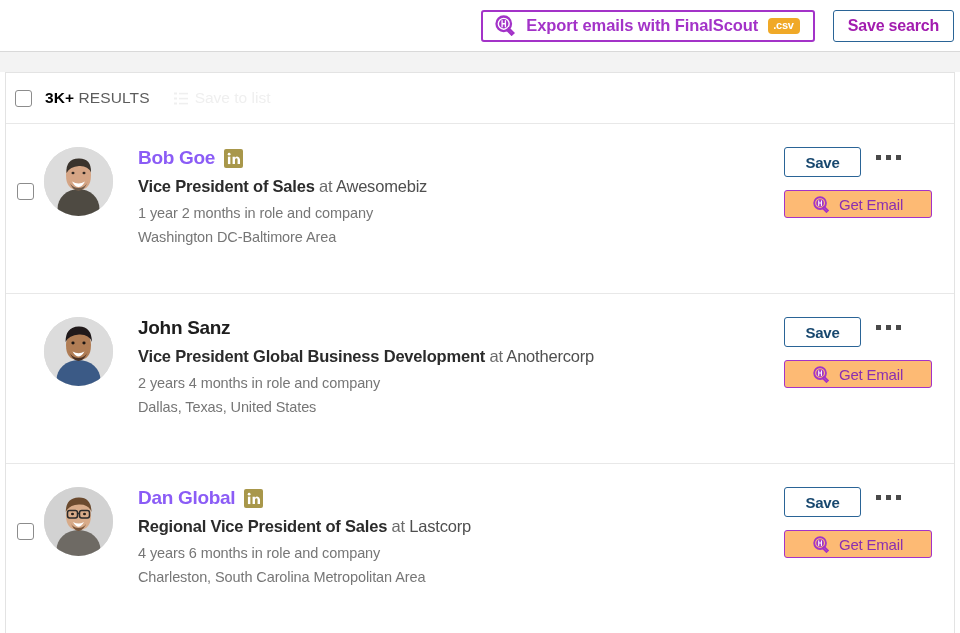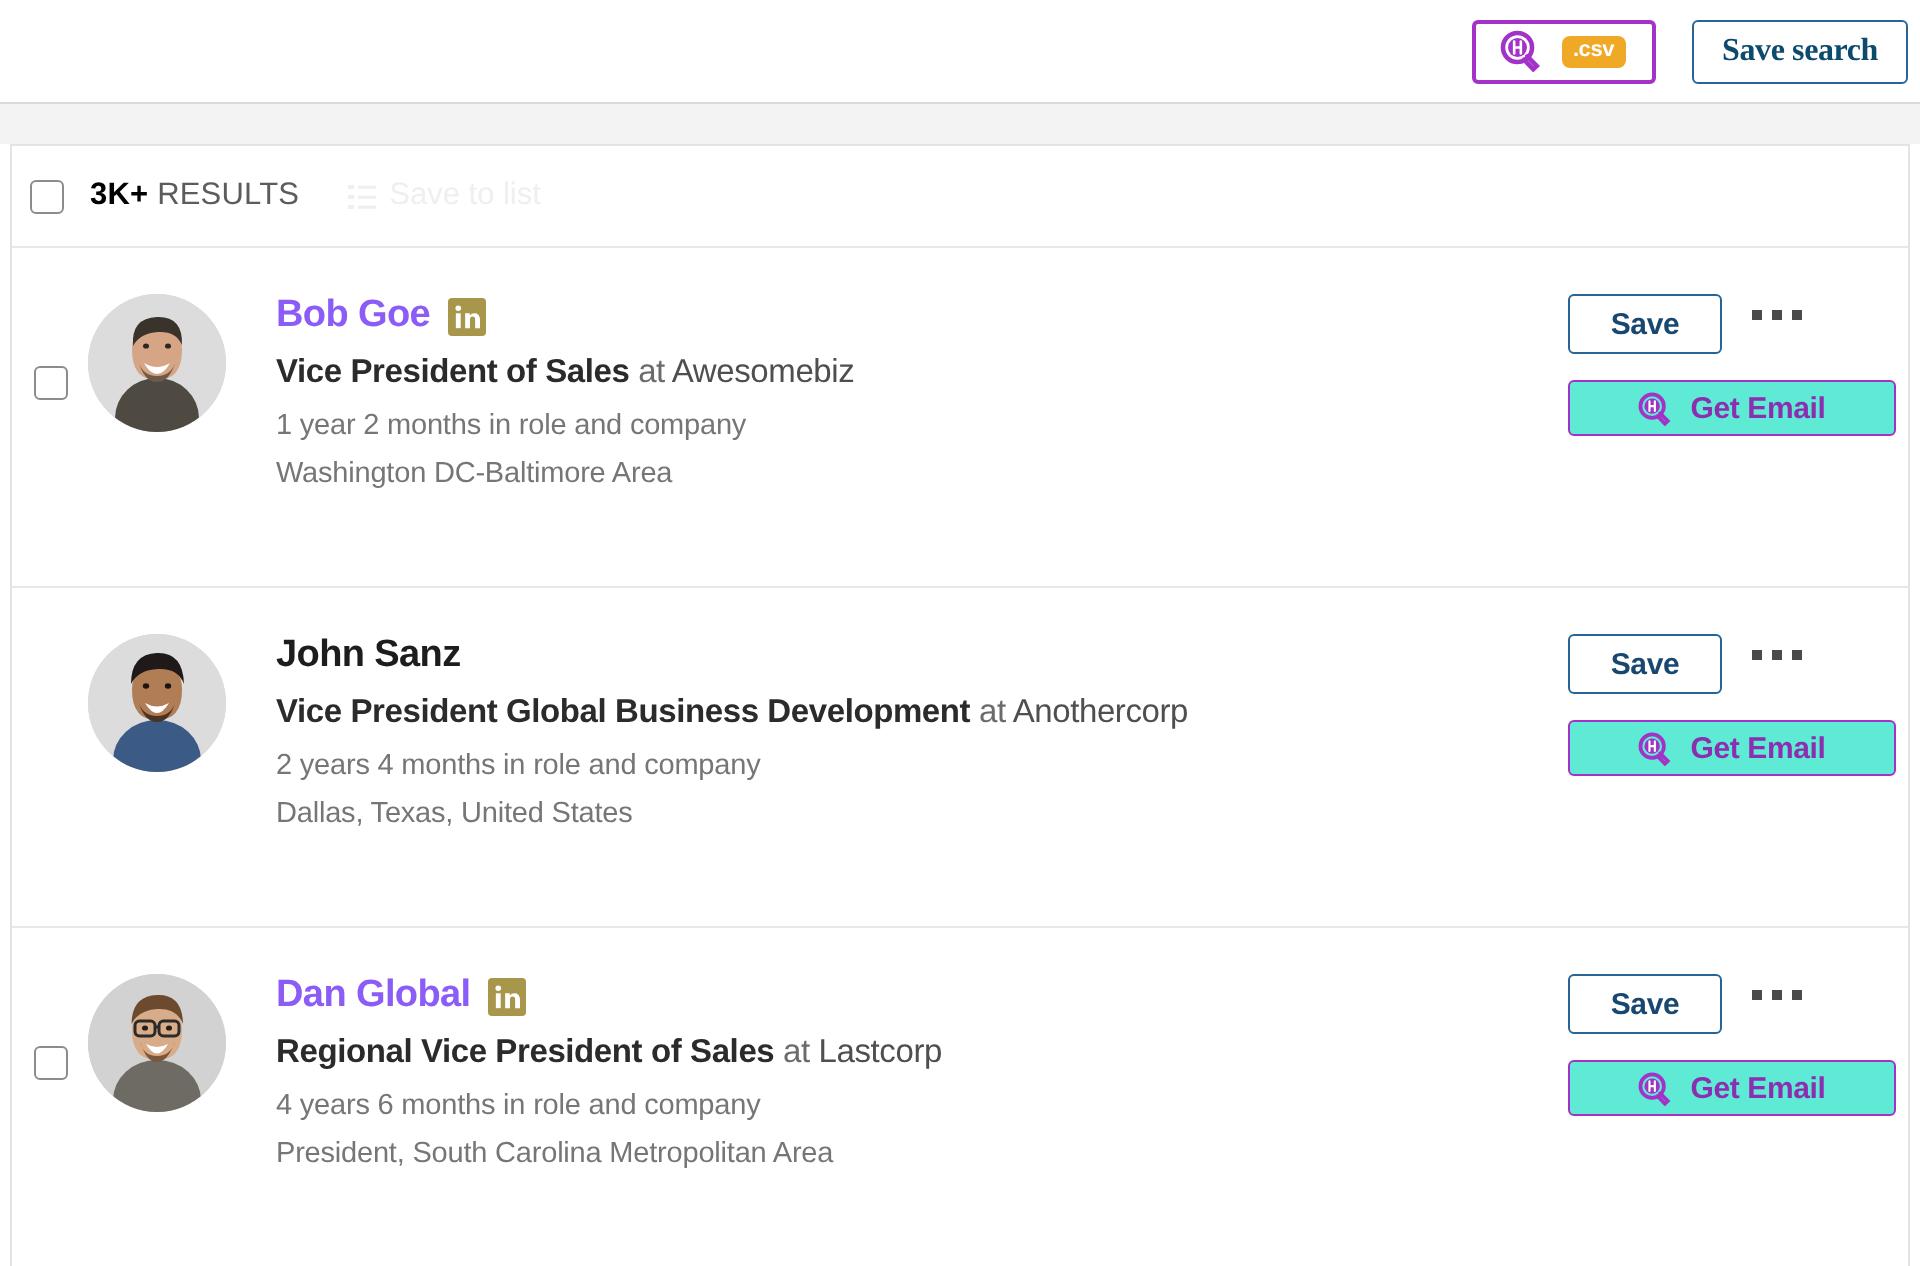--- a/index.html
+++ b/index.html
@@ -49,27 +49,27 @@
     line-height: 1;
     letter-spacing: -0.2px;
   }
   .fs-icon { width: 21px; height: 21px; display: block; flex: none; }
 
   .save-search-btn {
     height: 32px;
     border: 1.5px solid #2a6496;
     border-radius: 3px;
     background: #ffffff;
-    color: #0c4a6e;
+    color: #a21caf;
     font-size: 16px;
     font-weight: bold;
     padding: 0 14px;
     cursor: pointer;
     letter-spacing: -0.2px;
-    font-family: Liberation Serif, serif;
+    font-family: Liberation Sans, sans-serif;
   }
 
   .topbar-divider { height: 1px; background: #d9d9d9; }
   .grey-band { height: 20px; background: #f3f3f3; }
 
   
   .results-card {
     margin: 0 5px;
     border: 1px solid #e3e3e3;
     border-bottom: 1px solid #e3e3e3;
@@ -210,50 +210,50 @@
     cursor: pointer;
     padding: 8px 2px;
   }
   .more-btn i {
     width: 5px; height: 5px;
     background: #4a4a4a;
     display: block;
   }
   .get-email-btn {
     margin-top: 13px;
-    width: 164px;
+    width: 148px;
     height: 28px;
     border: 1.5px solid #a333c8;
     border-radius: 3px;
-    background: #5eead4;
+    background: #fdba74;
     display: flex;
     align-items: center;
     justify-content: center;
     gap: 9px;
     cursor: pointer;
-    font-weight: bold;
   }
   .get-email-btn span {
     color: #8b2fb0;
     font-size: 15px;
     letter-spacing: -0.2px;
   }
   .get-email-btn .fs-icon { width: 17px; height: 17px; }
 </style>
 </head>
 <body>
 
 <div class="topbar">
   <div class="export-btn">
     <svg class="fs-icon" viewBox="0 0 24 24">
       <path d="M15.6 15.1 L21 20.5 L19 22.4 L13.7 17" stroke="#a333c8" stroke-width="2.6" fill="none" stroke-linecap="round"></path>
       <circle cx="10" cy="10" r="8.3" fill="none" stroke="#a333c8" stroke-width="2.6"></circle>
       <circle cx="10" cy="10" r="5.4" fill="#a333c8"></circle>
       <path d="M8.1 6.6 v6.8 M11.9 6.6 v6.8 M8.1 10 h3.8" stroke="#ffffff" stroke-width="1.5" fill="none" stroke-linecap="round"></path>
     </svg>
+    <span class="export-label">Export emails with FinalScout</span>
     <span class="csv-badge">.csv</span>
   </div>
   <button class="save-search-btn">Save search</button>
 </div>
 <div class="topbar-divider"></div>
 <div class="grey-band"></div>
 
 <div class="results-card">
 
   <div class="results-header">
@@ -400,21 +400,21 @@
             <rect x="1" y="5" width="2.6" height="8" fill="#fff"></rect>
             <circle cx="2.3" cy="2.3" r="1.5" fill="#fff"></circle>
             <path d="M6 5 h2.5 v1.2 q1-1.4 3-1.2 t2.5 3 V13 h-2.6 V8.3 q0-1.6-1.4-1.6 T8.6 8.4 V13 H6 z" fill="#fff"></path>
           </svg>
         </span>
       </div>
       <div class="headline">
         <span class="t">Regional Vice President of Sales</span><span> at </span><span class="c">Lastcorp</span>
       </div>
       <div class="tenure">4 years 6 months in role and company</div>
-      <div class="location">President, South Carolina Metropolitan Area</div>
+      <div class="location">Charleston, South Carolina Metropolitan Area</div>
     </div>
     <div class="actions">
       <div class="actions-top">
         <button class="save-btn">Save</button>
         <div class="more-btn">
             <i></i>
             <i></i>
             <i></i>
           </div>
       </div>

